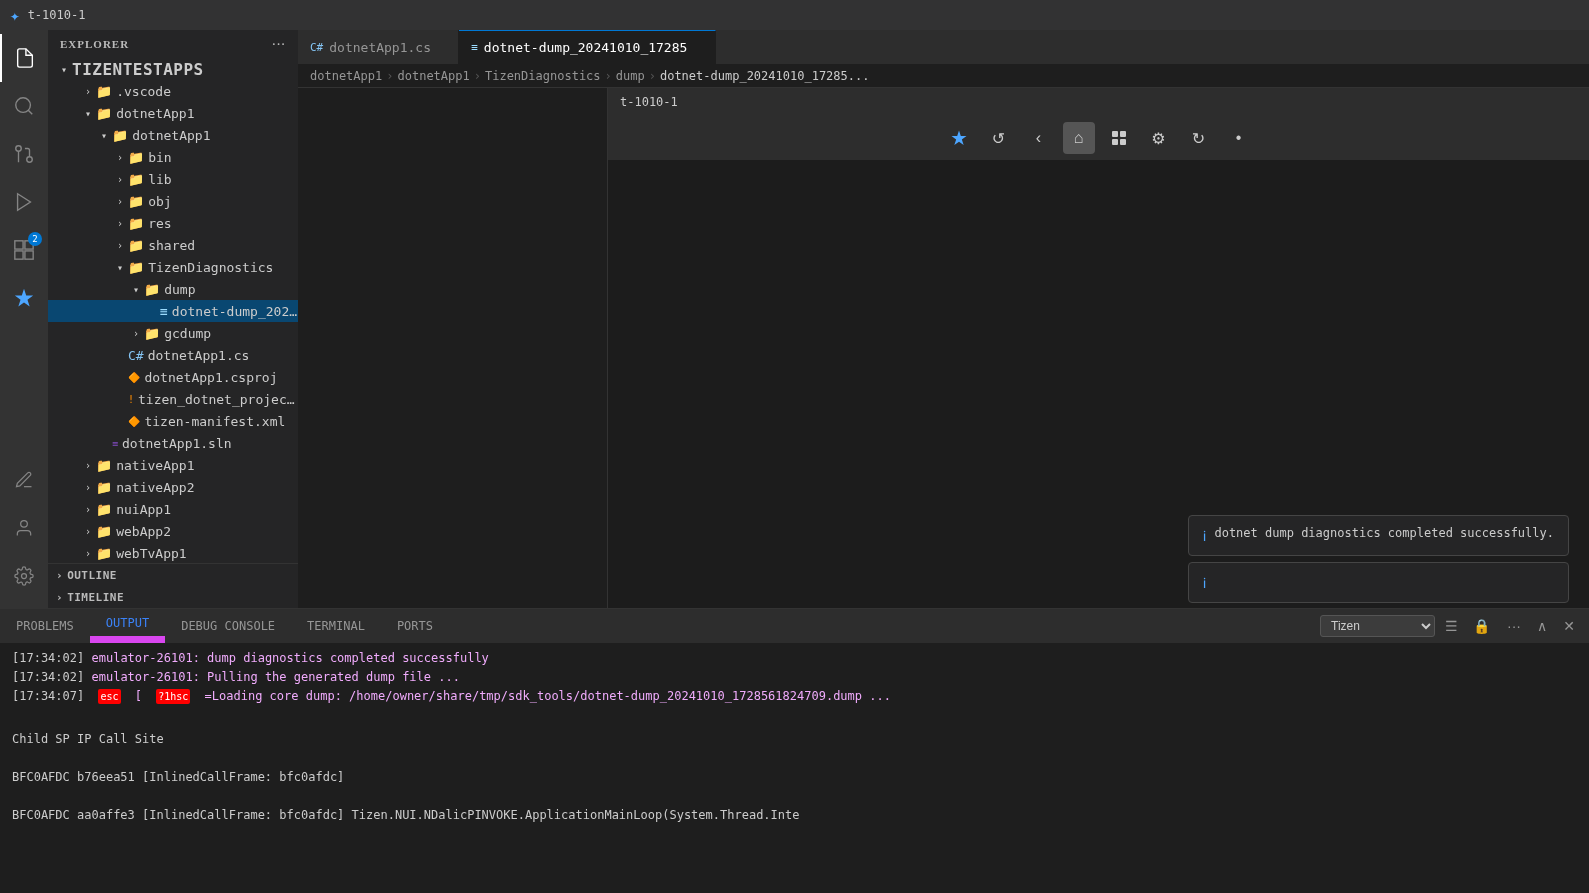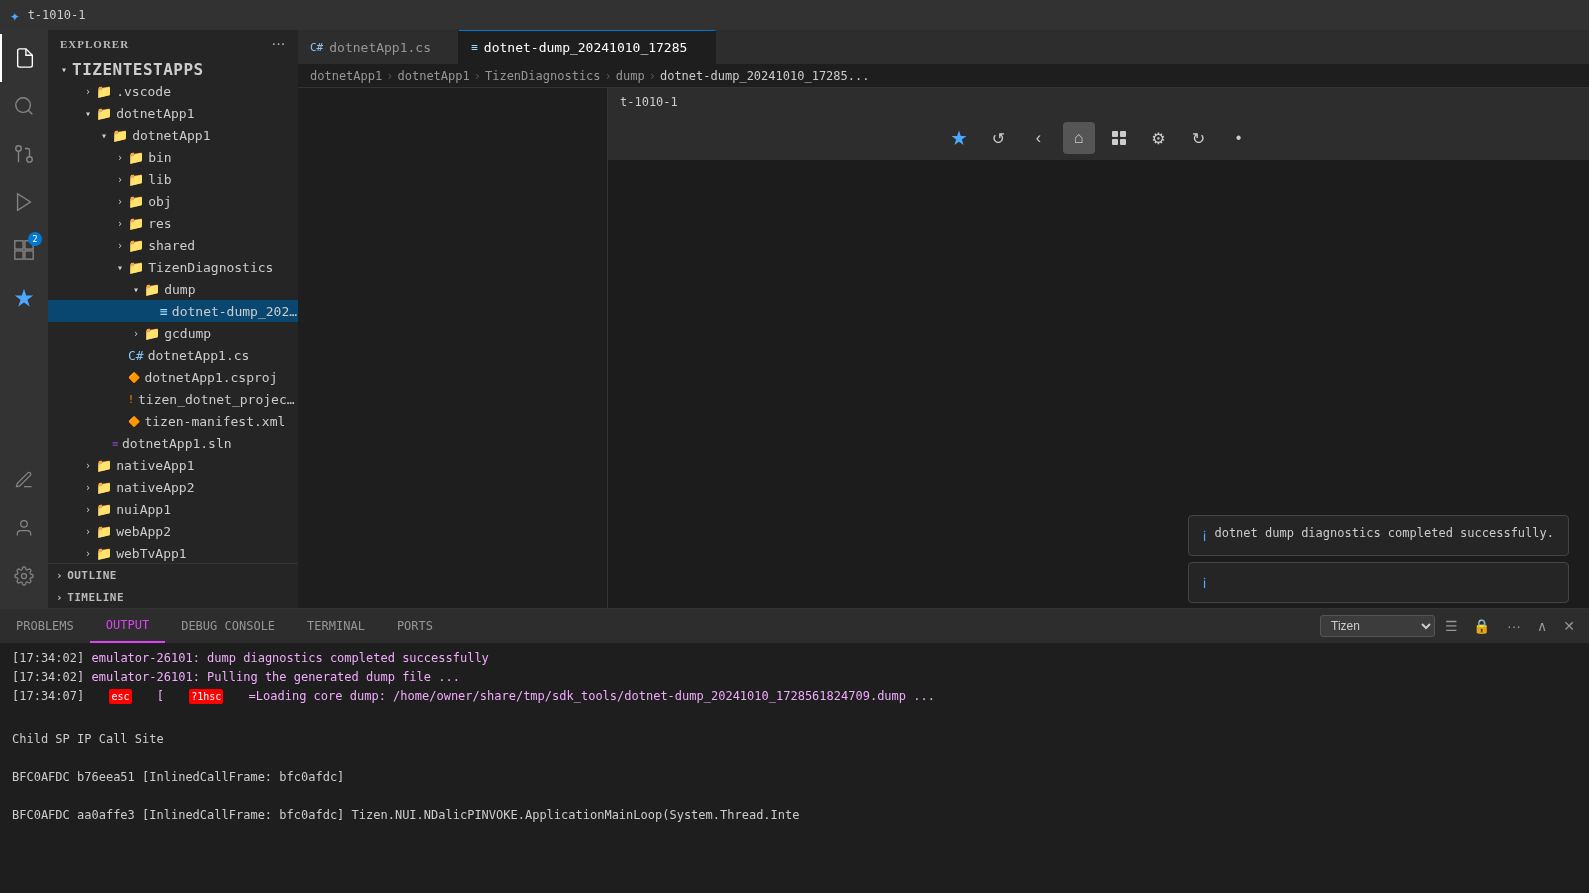--- a/index.html
+++ b/index.html
@@ -301,22 +301,22 @@
       padding: 0 16px;
       height: 100%;
       display: flex;
       align-items: center;
       font-size: 12px;
       color: #969696;
       cursor: pointer;
       border-bottom: 1px solid transparent;
     }
     .bottom-tab.active {
-      color: #d946ef;
-      border-bottom: 2px solid #d946ef;
+      color: #3b82f6;
+      border-bottom: 7px solid #d946ef;
     }
     .bottom-actions {
       margin-left: auto;
       display: flex;
       align-items: center;
       gap: 4px;
       padding-right: 8px;
     }
     .bottom-action-btn {
       background: transparent;
@@ -352,21 +352,21 @@
     .log-line { margin: 1px 0; }
     .log-timestamp { color: #cccccc; }
     .log-content { color: #f0abfc; }
     .log-error-badge {
       display: inline-block;
       background: #ff0000;
       color: white;
       font-size: 10px;
       padding: 0 2px;
       border-radius: 2px;
-      margin: 0 18px;
+      margin: 0 7px;
     }
 
     .log-section { margin-top: 6px; }
     .log-os { color: #cccccc; }
     .log-header-line { color: #cccccc; margin-top: 4px; }
     .log-address { color: #cccccc; }
 
     
     .notifications {
       position: absolute;

